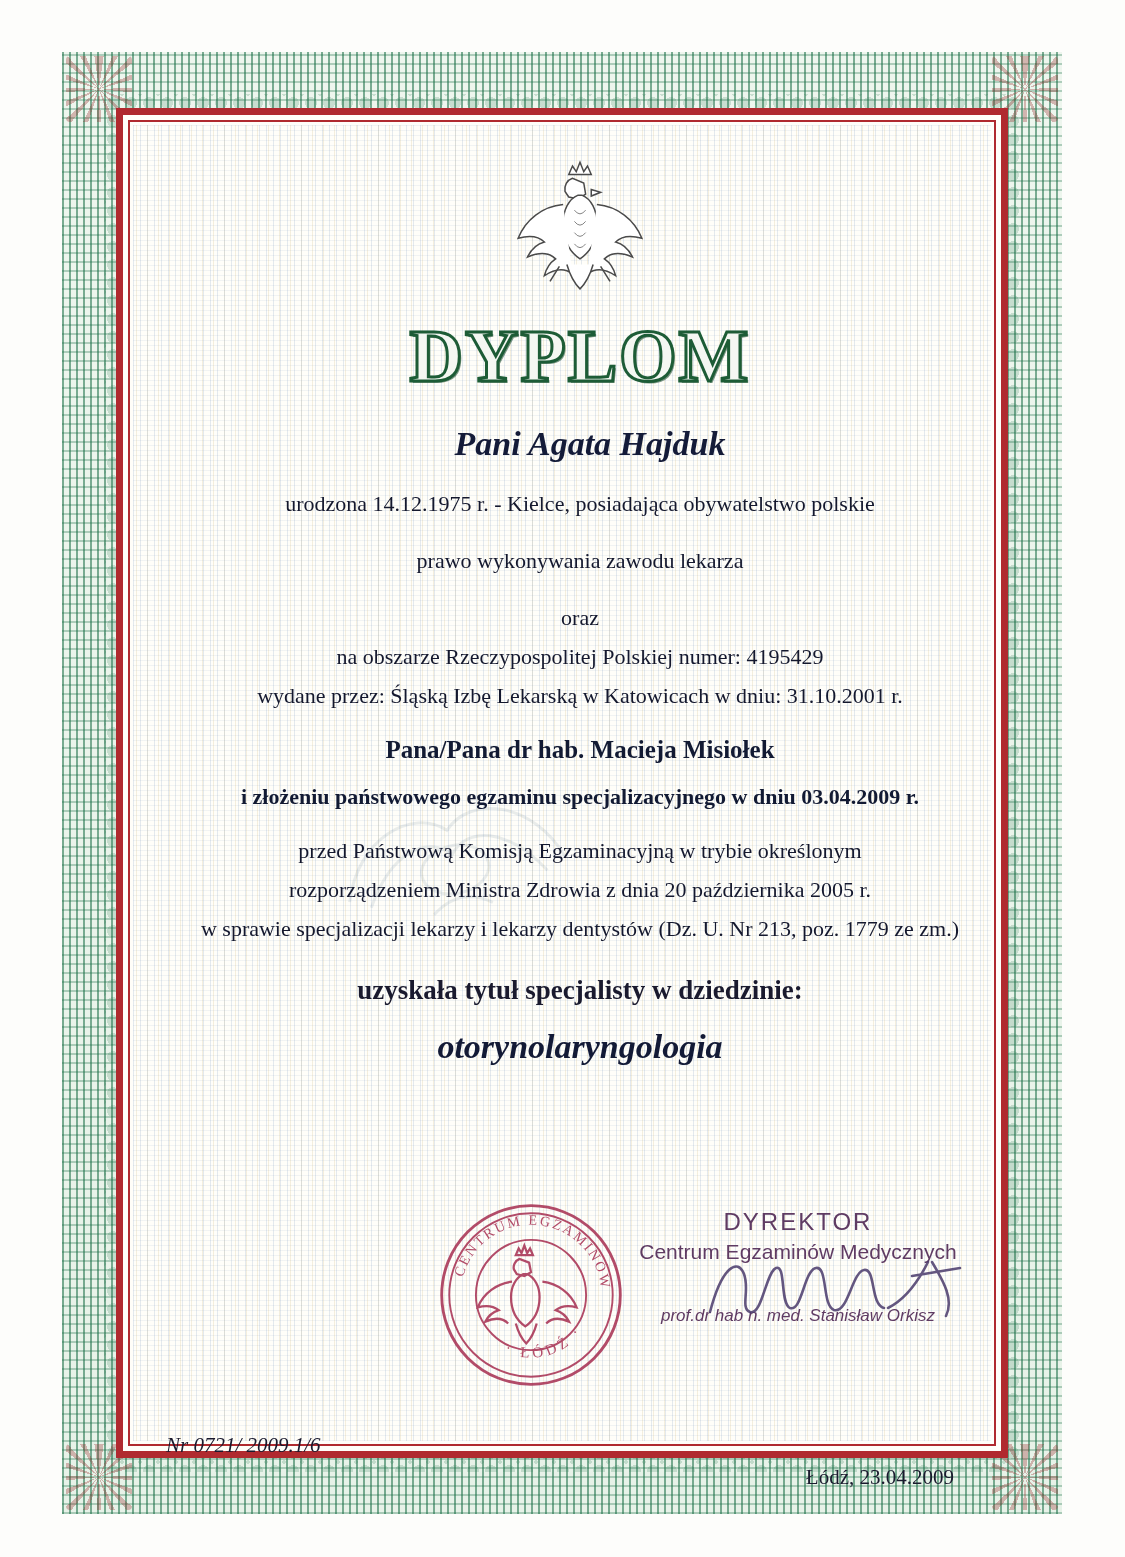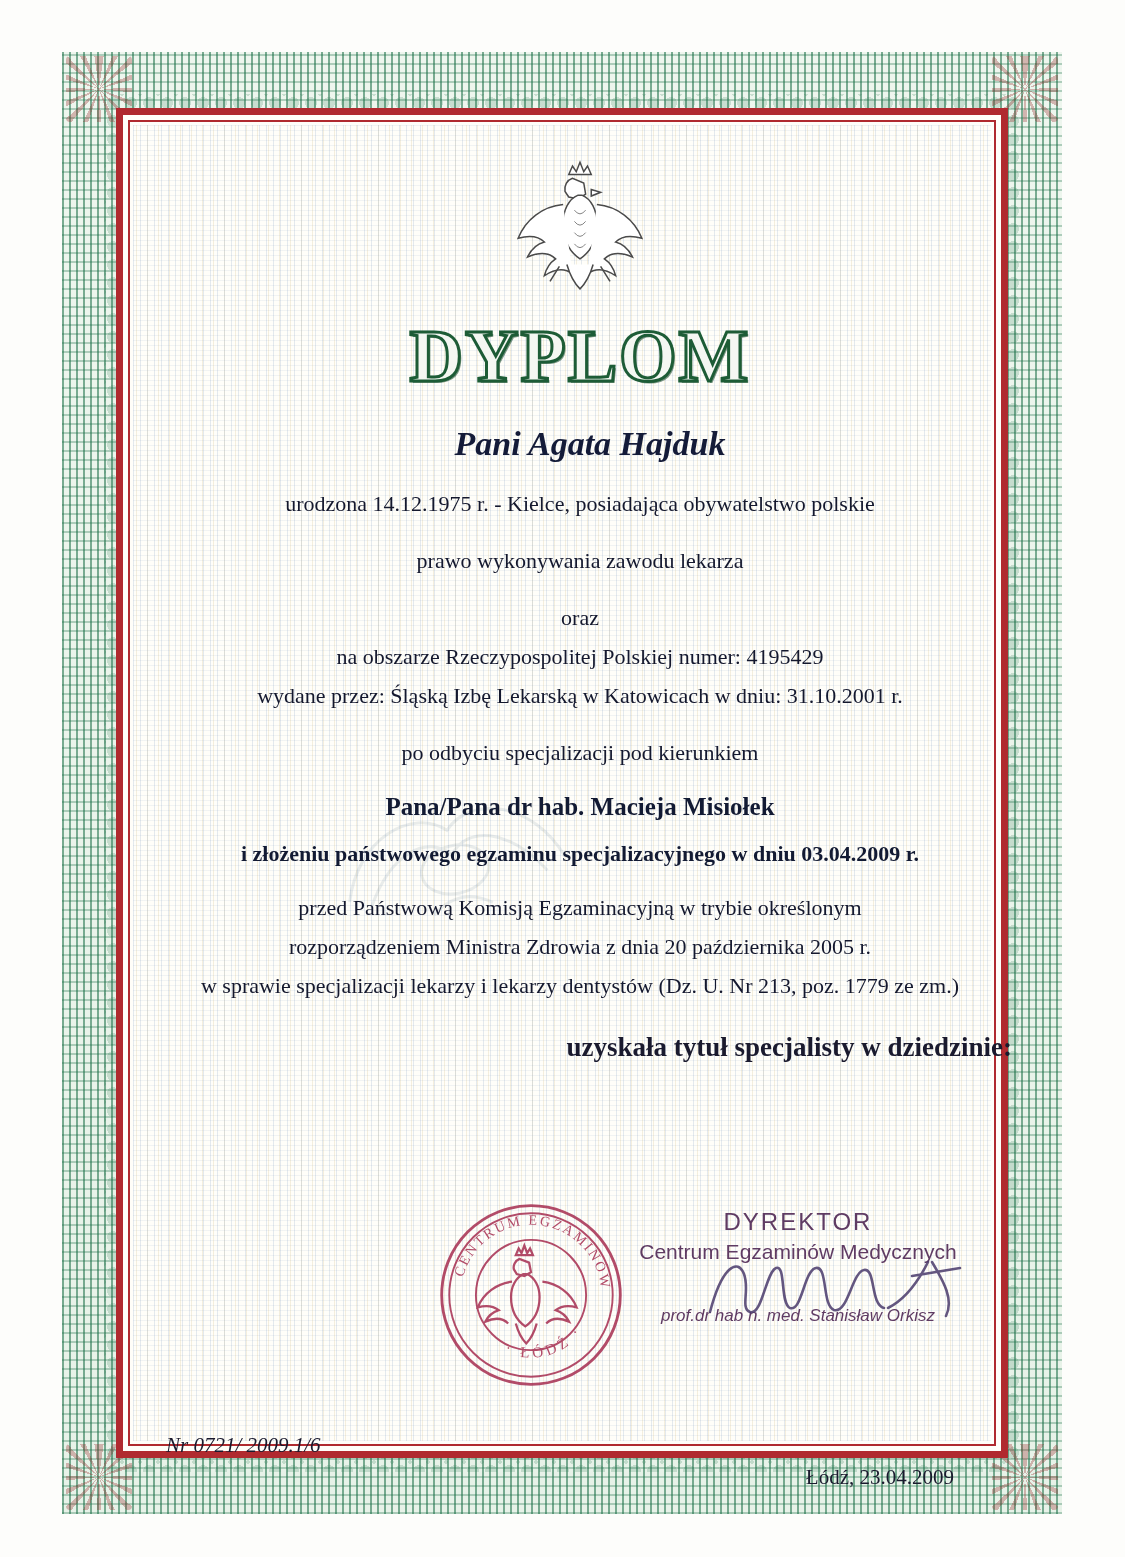--- a/index.html
+++ b/index.html
@@ -174,21 +174,20 @@
   }
   .bold-line.sm {
     font-size: 22px;
     margin-top: 20px;
   }
 
   .specialty-lead {
     font-size: 27px;
     font-weight: bold;
     margin-top: 30px;
-    text-align: right;
   }
 
   .specialty {
     font-size: 34px;
     font-weight: bold;
     font-style: italic;
     margin-top: 22px;
     color: #131a36;
   }
 
@@ -318,32 +317,32 @@
   <div class="recipient">Pani Agata Hajduk</div>
 
   <div class="line gap">urodzona 14.12.1975 r. - Kielce, posiadająca obywatelstwo polskie</div>
 
   <div class="line gap">prawo wykonywania zawodu lekarza</div>
 
   <div class="line gap">oraz</div>
   <div class="line tight">na obszarze Rzeczypospolitej Polskiej numer: 4195429</div>
   <div class="line tight">wydane przez: Śląską Izbę Lekarską w Katowicach w dniu: 31.10.2001 r.</div>
 
-  <div class="line gap">po odbyciu specjalizacji pod kierunkiem</div>
 
   <div class="bold-line">Pana/Pana dr hab. Macieja Misiołek</div>
 
   <div class="bold-line sm">i złożeniu państwowego egzaminu specjalizacyjnego w dniu  03.04.2009 r.</div>
 
   <div class="line gap">przed Państwową Komisją Egzaminacyjną w trybie określonym</div>
   <div class="line tight">rozporządzeniem Ministra Zdrowia z dnia 20 października 2005 r.</div>
   <div class="line tight">w sprawie specjalizacji lekarzy i lekarzy dentystów (Dz. U. Nr 213, poz. 1779 ze zm.)</div>
 
   <div class="specialty-lead">uzyskała tytuł specjalisty w dziedzinie:</div>
 
+  <div class="specialty">otorynolaryngologia</div>
 
   
   <div class="sign-area">
 
     <svg class="seal" viewBox="0 0 200 200">
       <defs>
         <path id="sealTop" d="M26,100 a74,74 0 0 1 148,0"></path>
         <path id="sealBottom" d="M34,100 a66,66 0 0 0 132,0"></path>
       </defs>
       <circle cx="100" cy="100" r="94" fill="none" stroke="#a3264a" stroke-width="3"></circle>

